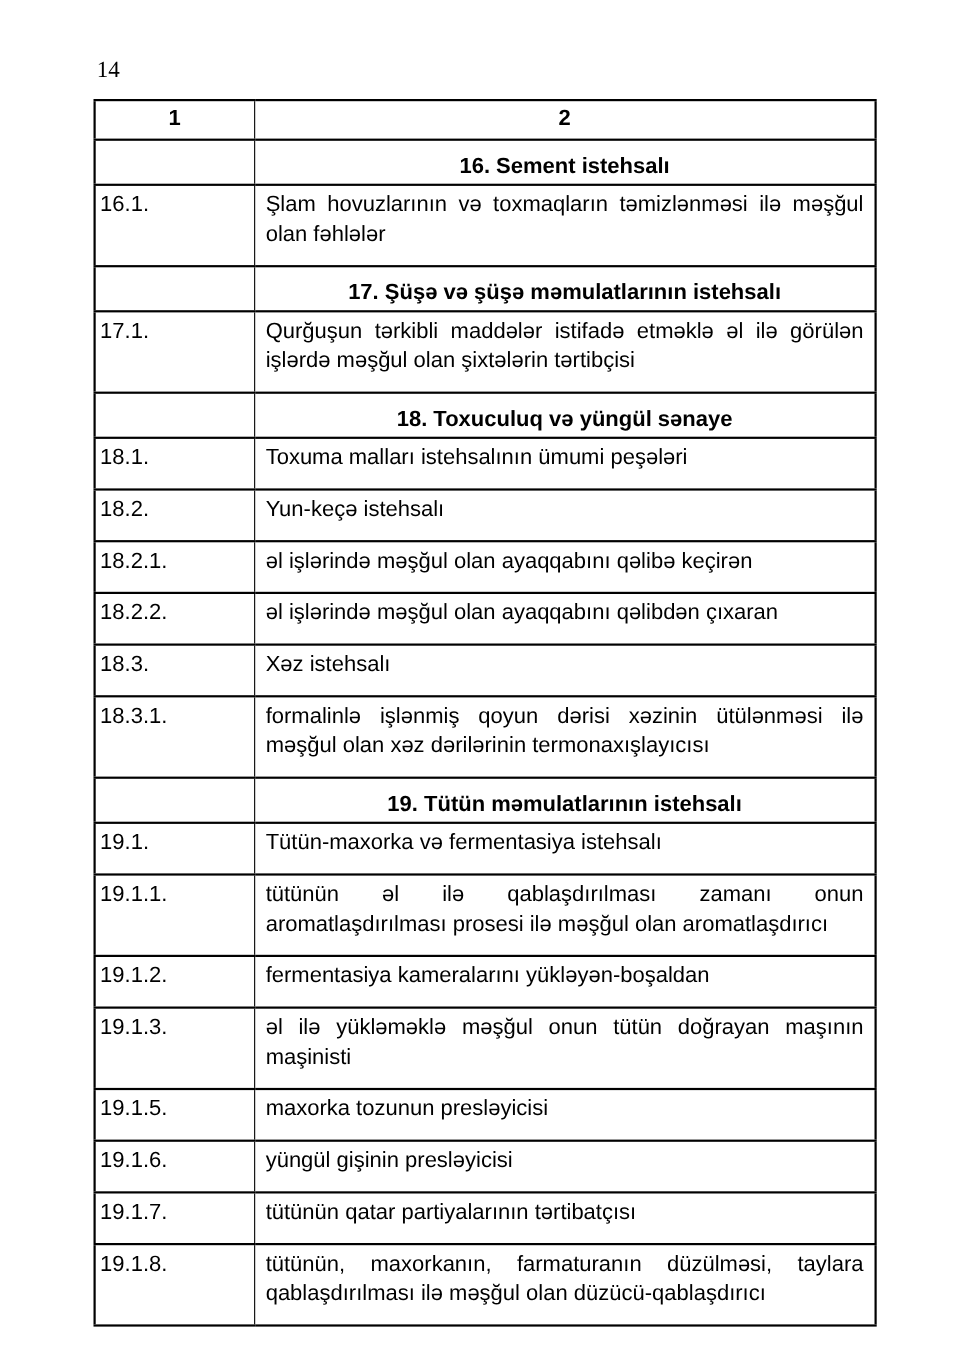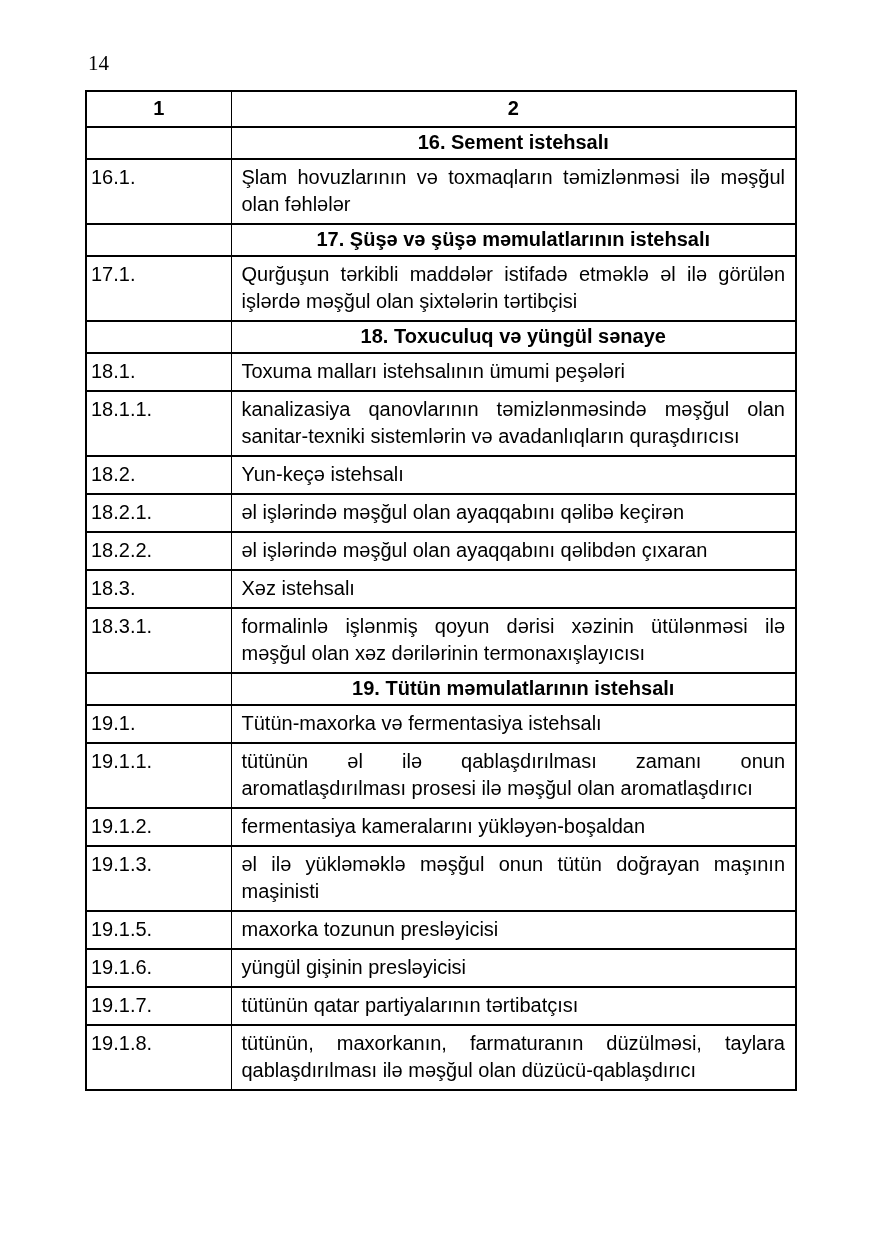--- a/index.html
+++ b/index.html
@@ -48,26 +48,26 @@
   .prof-table th {
     font-weight: bold;
     text-align: center;
     padding: 3px 4px 4px 4px;
   }
   .prof-table td.c1 {
     padding: 4px 4px 5px 4px;
   }
   .prof-table td.c2 {
     text-align: justify;
-    padding: 4px 10px 5px 10px;
+    padding: 4px 10px 14px 10px;
   }
   .prof-table td.c2.section {
     text-align: center;
     font-weight: bold;
-    padding: 1px 10px 2px 10px;
+    padding: 10px 10px 2px 10px;
   }
 </style>
 </head>
 <body>
 
 <div class="page-number">14</div>
 
 <table class="prof-table">
   <colgroup>
     <col class="col-num">
@@ -96,24 +96,20 @@
         <td class="c1">17.1.</td>
         <td class="c2">Qurğuşun tərkibli maddələr istifadə etməklə əl ilə görülən işlərdə məşğul olan şixtələrin tərtibçisi</td>
       </tr>
       <tr>
         <td class="c1"></td>
         <td class="c2 section">18. Toxuculuq və yüngül sənaye</td>
       </tr>
       <tr>
         <td class="c1">18.1.</td>
         <td class="c2">Toxuma malları istehsalının ümumi peşələri</td>
-      </tr>
-      <tr>
-        <td class="c1">18.1.1.</td>
-        <td class="c2">kanalizasiya qanovlarının təmizlənməsində məşğul olan sanitar-texniki sistemlərin və avadanlıqların quraşdırıcısı</td>
       </tr>
       <tr>
         <td class="c1">18.2.</td>
         <td class="c2">Yun-keçə istehsalı</td>
       </tr>
       <tr>
         <td class="c1">18.2.1.</td>
         <td class="c2">əl işlərində məşğul olan ayaqqabını qəlibə keçirən</td>
       </tr>
       <tr>

